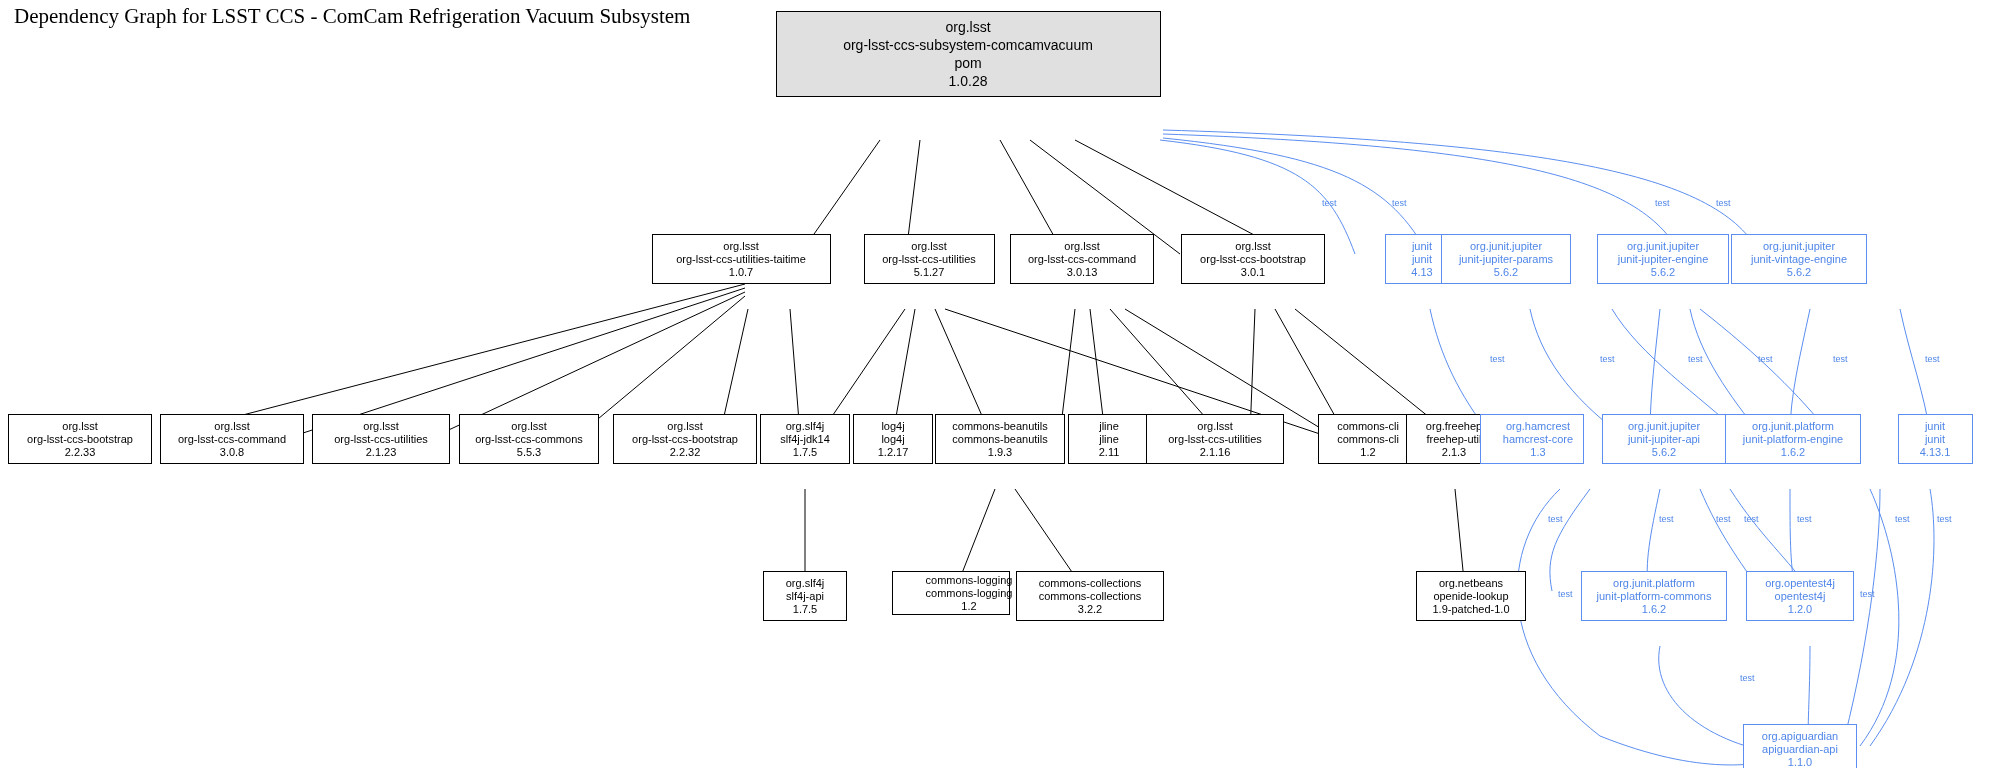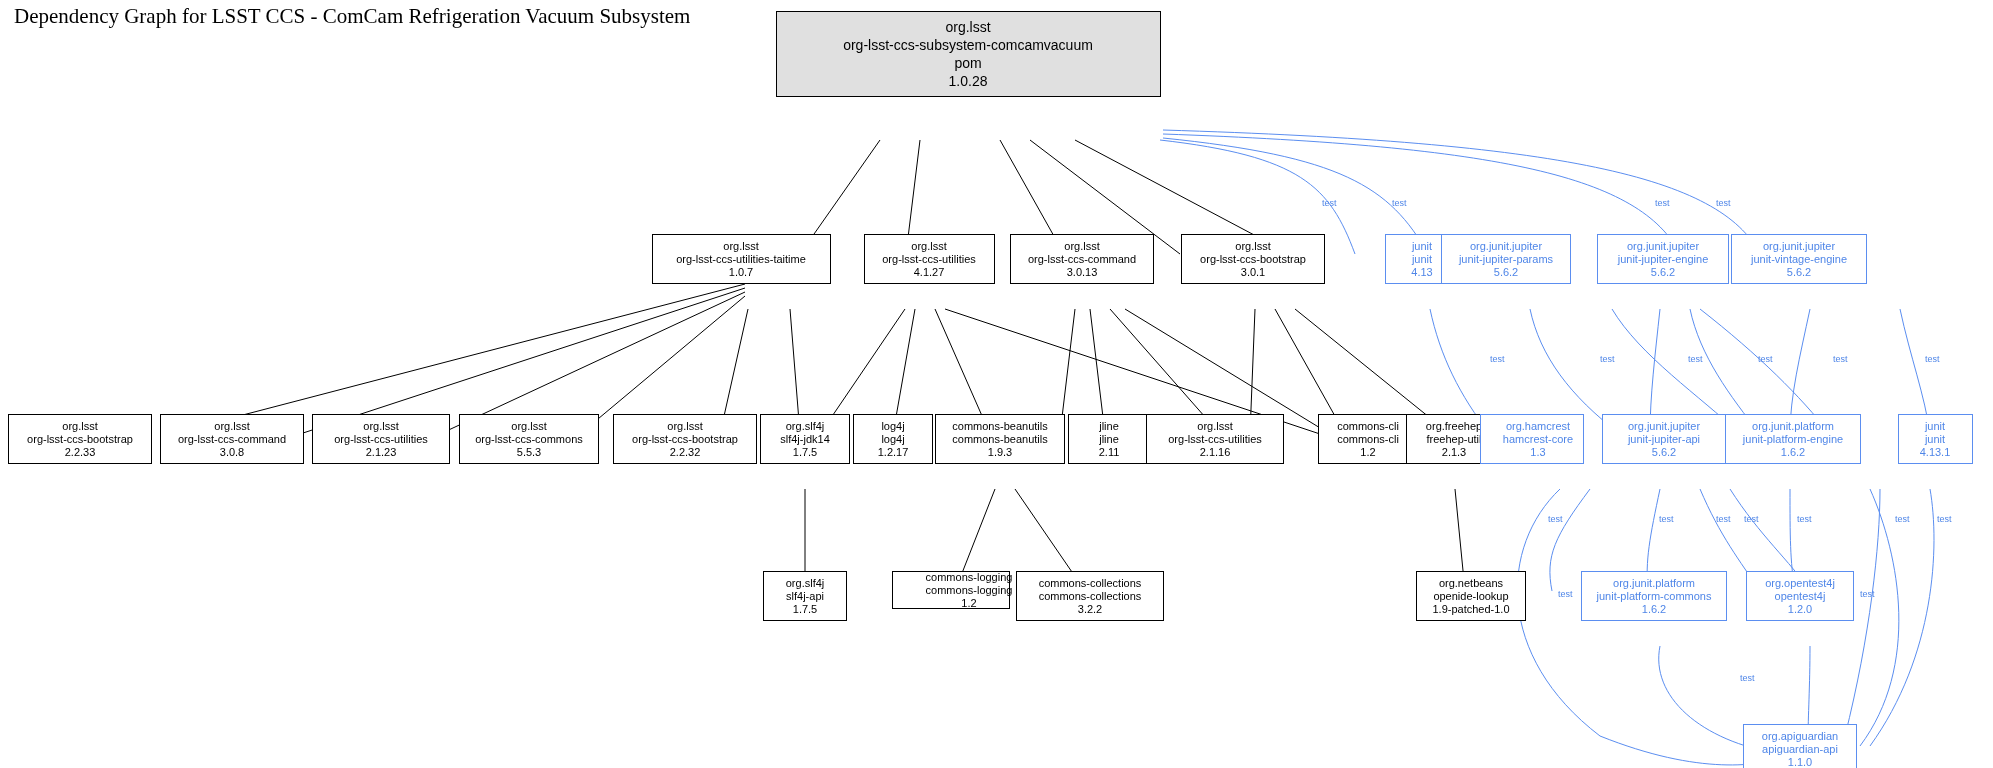--- a/index.html
+++ b/index.html
@@ -150,21 +150,21 @@
         <span class="ln">1.0.28</span>
       </div>
       <div class="node" style="left: 651.5px; top: 218px; width: 179px; height: 50px;">
         <span class="ln">org.lsst</span>
         <span class="ln">org-lsst-ccs-utilities-taitime</span>
         <span class="ln">1.0.7</span>
       </div>
       <div class="node" style="left: 863.5px; top: 218px; width: 131px; height: 50px;">
         <span class="ln">org.lsst</span>
         <span class="ln">org-lsst-ccs-utilities</span>
-        <span class="ln">4.1.27</span>
+        <span class="ln">5.1.27</span>
       </div>
       <div class="node" style="left: 1010px; top: 218px; width: 144px; height: 50px;">
         <span class="ln">org.lsst</span>
         <span class="ln">org-lsst-ccs-command</span>
         <span class="ln">3.0.13</span>
       </div>
       <div class="node" style="left: 1181px; top: 218px; width: 144px; height: 50px;">
         <span class="ln">org.lsst</span>
         <span class="ln">org-lsst-ccs-bootstrap</span>
         <span class="ln">3.0.1</span>
@@ -267,21 +267,21 @@
       <div class="node test" style="left: 1897.5px; top: 398px; width: 75px; height: 50px;">
         <span class="ln">junit</span>
         <span class="ln">junit</span>
         <span class="ln">4.13.1</span>
       </div>
       <div class="node" style="left: 763px; top: 555px; width: 84px; height: 50px;">
         <span class="ln">org.slf4j</span>
         <span class="ln">slf4j-api</span>
         <span class="ln">1.7.5</span>
       </div>
-      <div class="node" style="left: 892px; top: 555px; width: 118px; height: 38px; padding-left: 40px;">
+      <div class="node" style="left: 892px; top: 555px; width: 118px; height: 44px; padding-left: 40px;">
         <span class="ln">commons-logging</span>
         <span class="ln">commons-logging</span>
         <span class="ln">1.2</span>
       </div>
       <div class="node" style="left: 1016px; top: 555px; width: 148px; height: 50px;">
         <span class="ln">commons-collections</span>
         <span class="ln">commons-collections</span>
         <span class="ln">3.2.2</span>
       </div>
       <div class="node" style="left: 1416px; top: 555px; width: 110px; height: 50px; text-align: right;">

